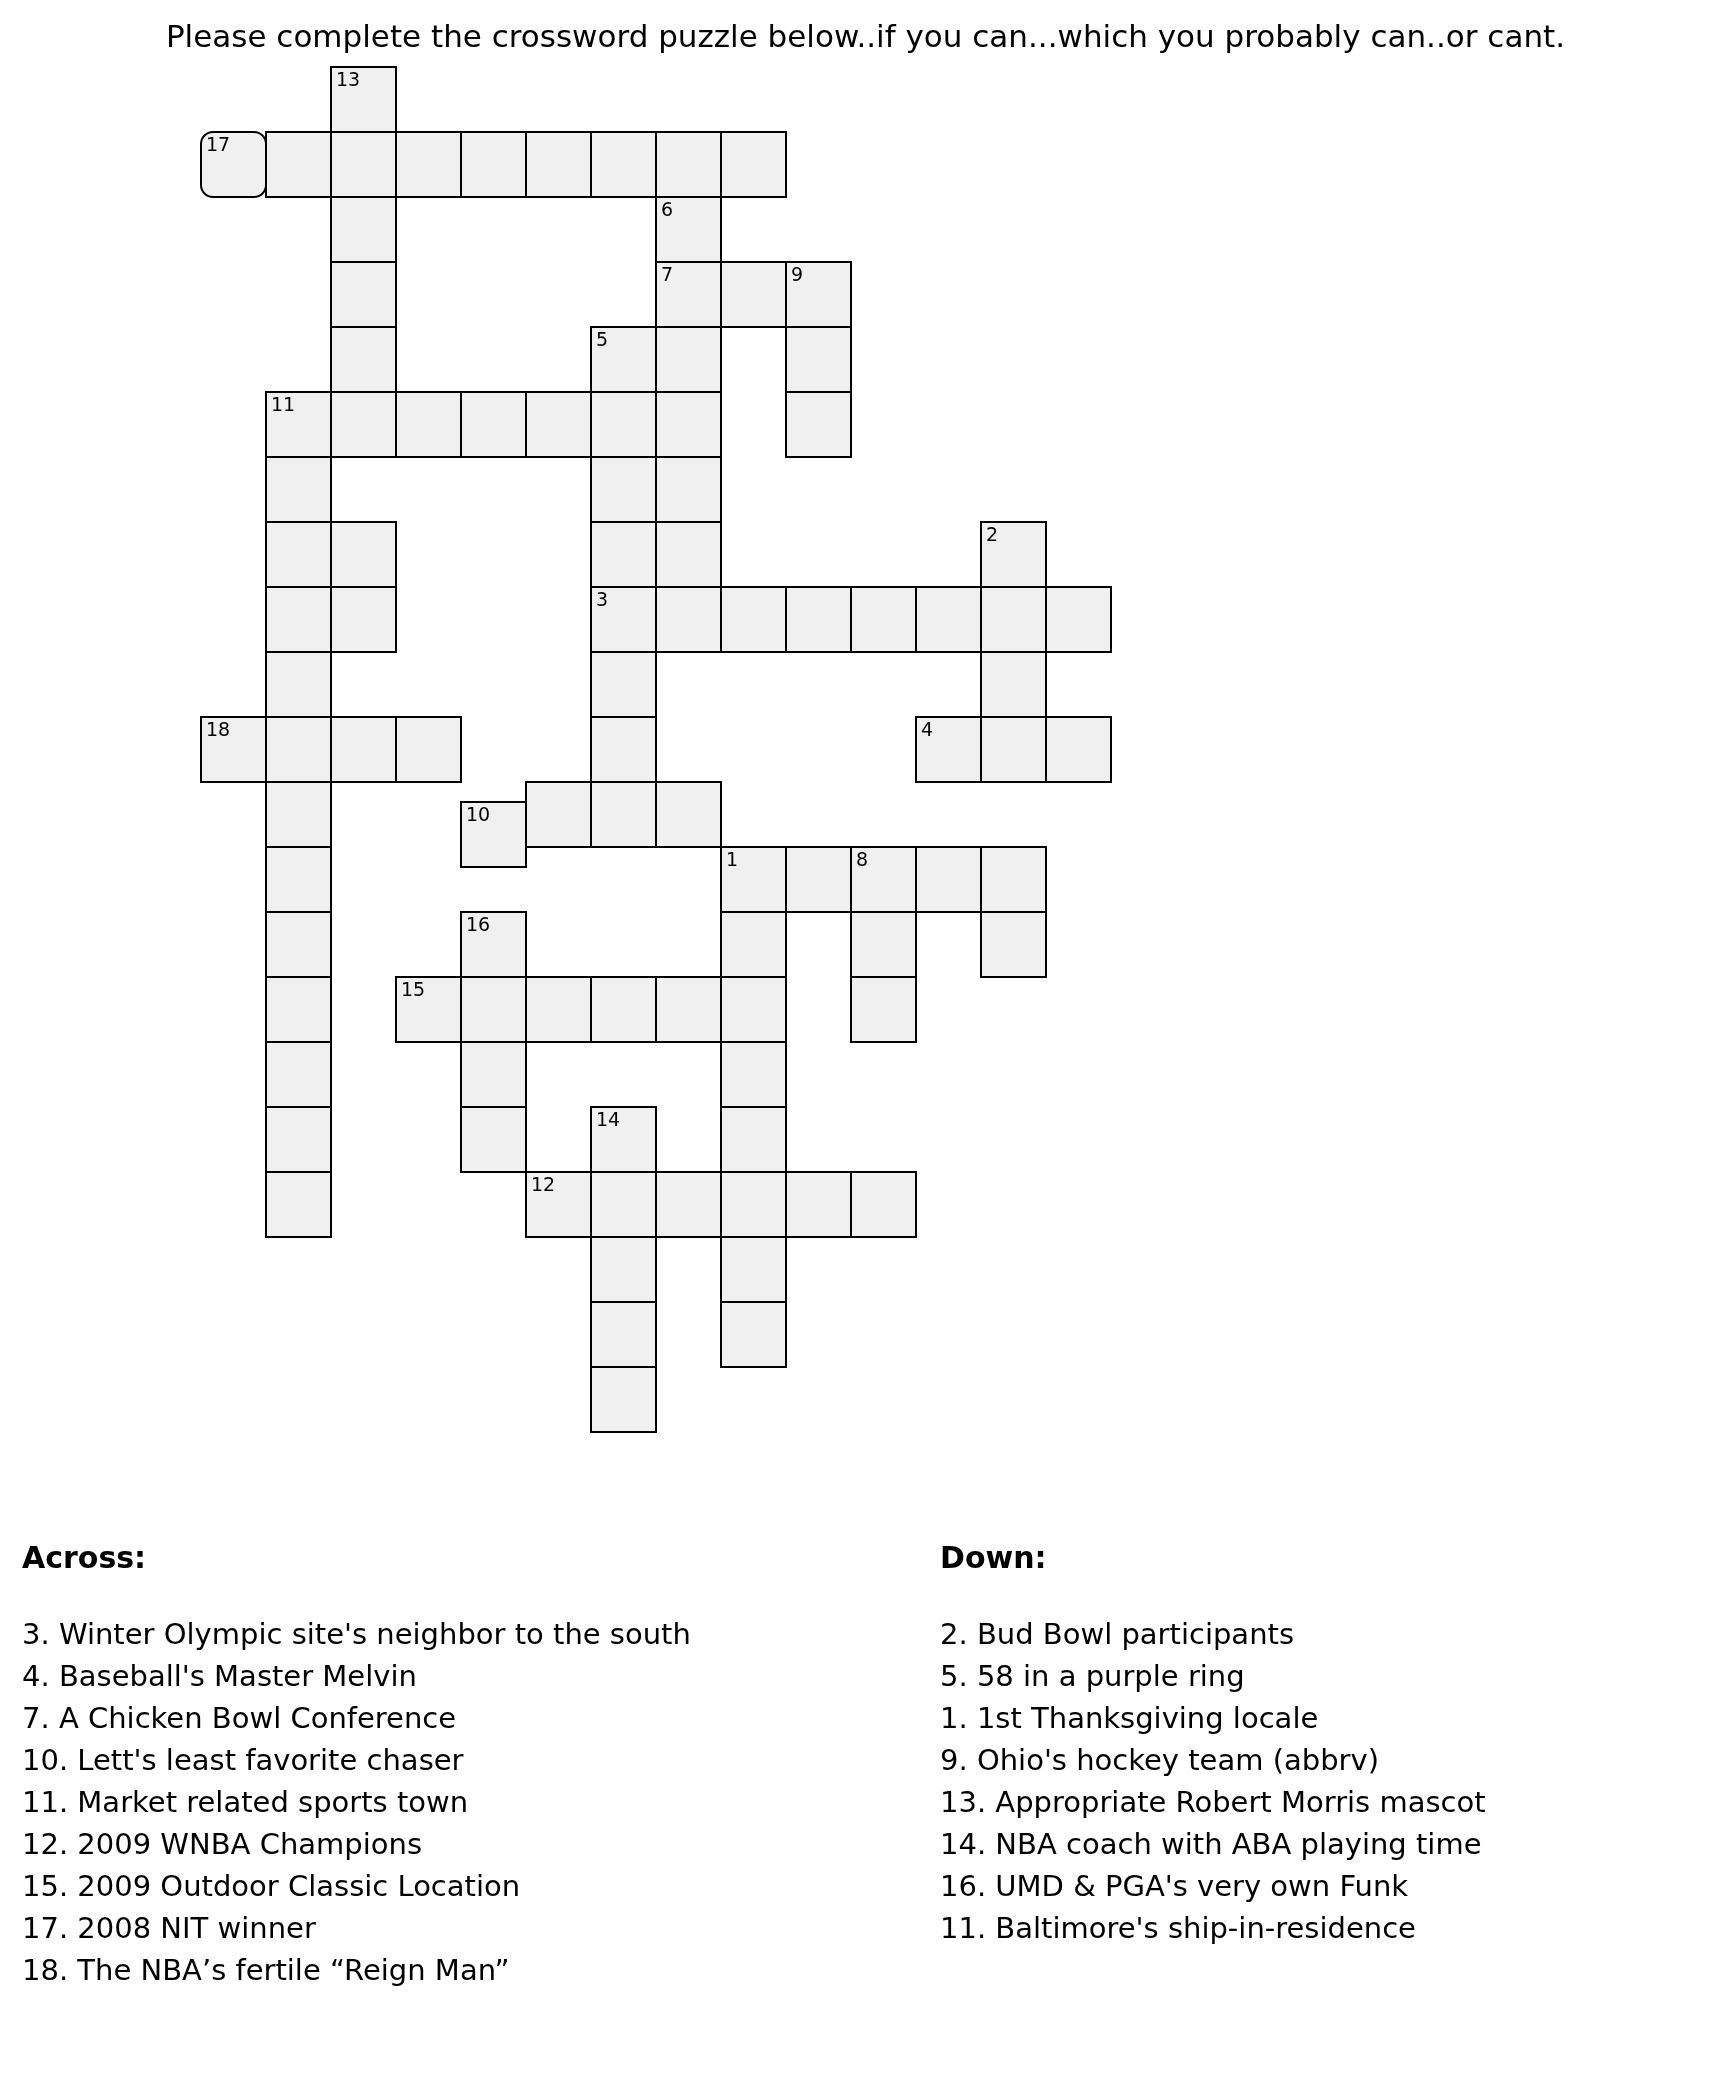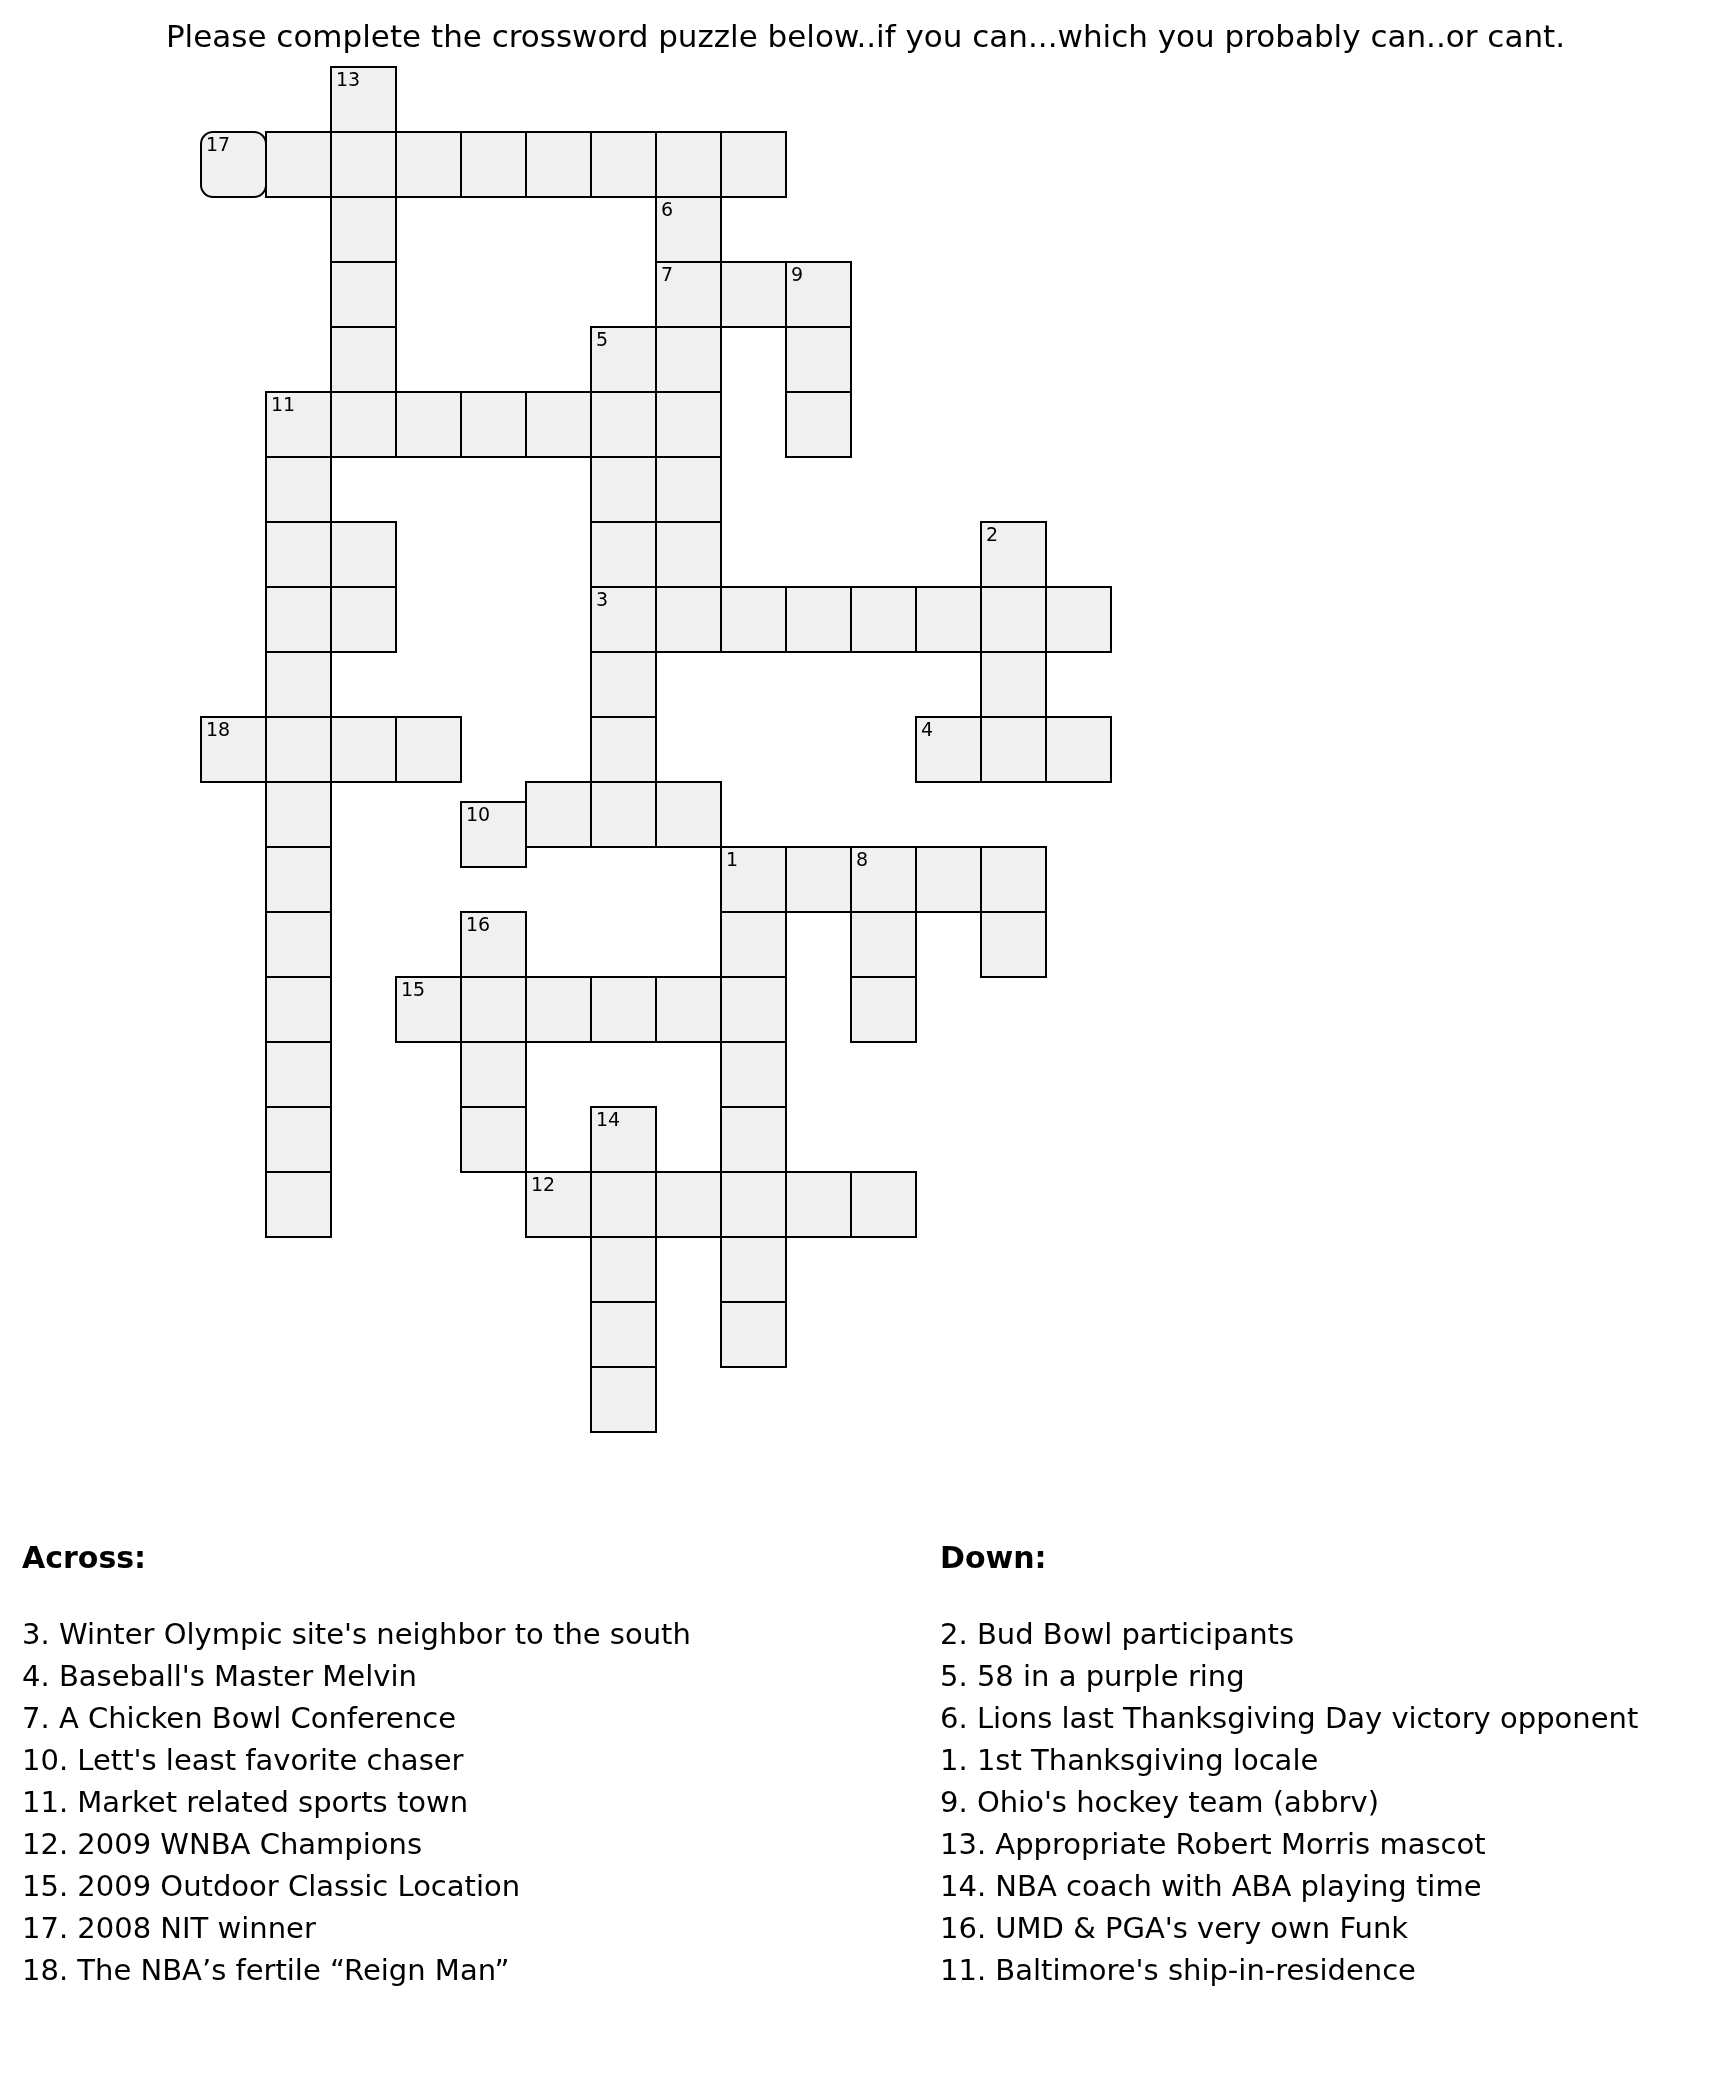--- a/index.html
+++ b/index.html
@@ -233,21 +233,20 @@
           <div class="clue">15. 2009 Outdoor Classic Location</div>
           <div class="clue">17. 2008 NIT winner</div>
           <div class="clue">18. The NBA’s fertile “Reign Man”</div>
         </div>
     </div>
     <div class="col down">
       <h3>Down:</h3>
       <div id="down-list">
           <div class="clue">2. Bud Bowl participants</div>
           <div class="clue">5. 58 in a purple ring</div>
-          <div class="clue">6. Lions last Thanksgiving Day victory opponent</div>
           <div class="clue">1. 1st Thanksgiving locale</div>
           <div class="clue">9. Ohio's hockey team (abbrv)</div>
           <div class="clue">13. Appropriate Robert Morris mascot</div>
           <div class="clue">14. NBA coach with ABA playing time</div>
           <div class="clue">16. UMD &amp; PGA's very own Funk</div>
           <div class="clue">11. Baltimore's ship-in-residence</div>
         </div>
     </div>
   </div>
 

